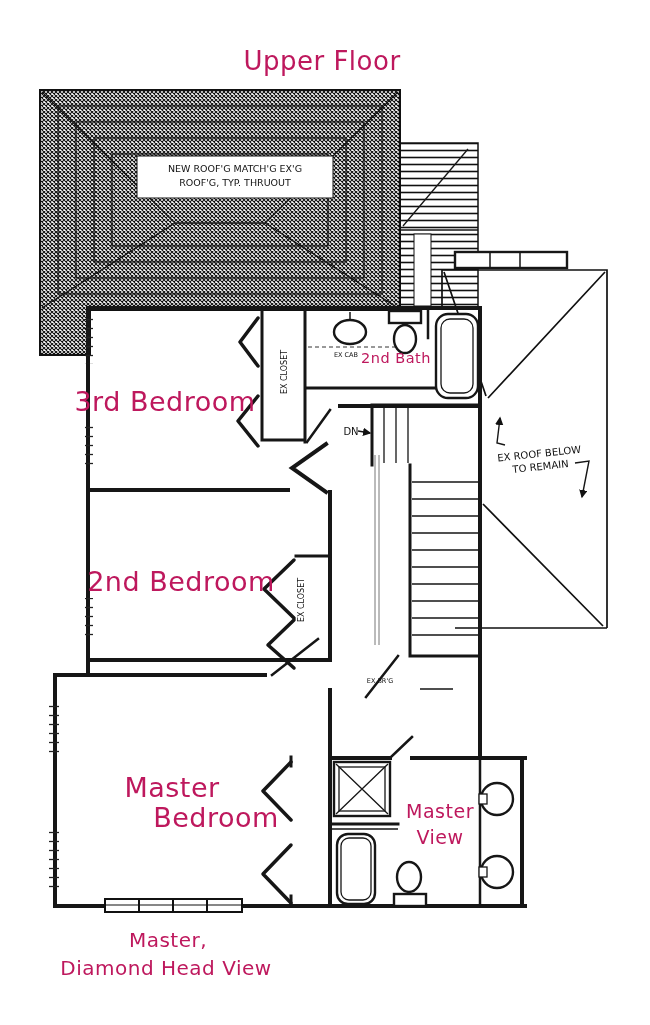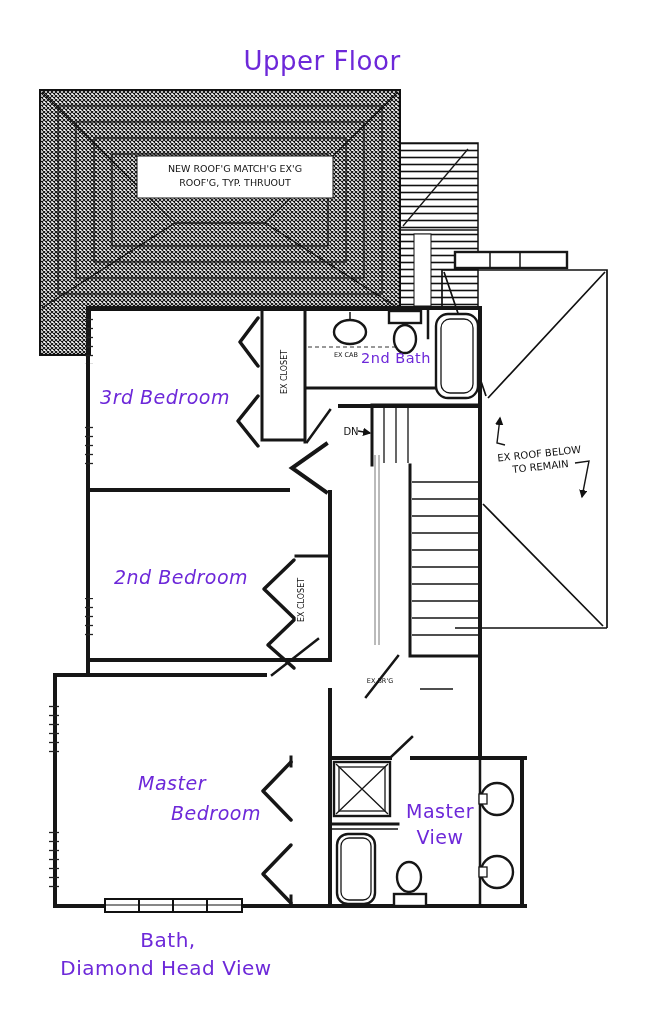--- a/index.html
+++ b/index.html
@@ -5,24 +5,24 @@
   html,body{margin:0;padding:0;background:#ffffff;}
   .canvas{
     position:relative;width:650px;height:1025px;background:#ffffff;
     border-right:1px solid #bdbdbd;border-bottom:1px solid #bdbdbd;
     font-family:"DejaVu Sans","Liberation Sans",sans-serif;overflow:hidden;
   }
   svg{position:absolute;left:0;top:0;}
   svg text{font-family:"DejaVu Sans","Liberation Sans",sans-serif;fill:#111;}
   .lbl{
     position:absolute;transform:translateX(-50%);white-space:nowrap;
-    color:#6d28d9;text-align:left;letter-spacing:0.5px;
+    color:#be185d;text-align:left;letter-spacing:0.5px;
   }
   .t-title{font-size:26px;}
-  .t-room{font-size:19px;font-style:italic;}
+  .t-room{font-size:27px;}
   .t-bath2{font-size:14.5px;}
   .t-mbath{font-size:19px;}
   .t-foot{font-size:20px;}
   
   .w4{stroke:#161616;stroke-width:4;fill:none;stroke-linecap:square;}
   .w3{stroke:#161616;stroke-width:3;fill:none;stroke-linecap:square;}
   .w35{stroke:#161616;stroke-width:3.5;fill:none;stroke-linejoin:round;stroke-linecap:round;}
   .w25{stroke:#161616;stroke-width:2.5;fill:none;stroke-linecap:square;}
   .w15{stroke:#161616;stroke-width:1.5;fill:none;}
   .thin{stroke:#161616;stroke-width:1.3;fill:none;}
@@ -176,16 +176,16 @@
   <div class="lbl t-room" style="left:181px;top:566px;">2nd Bedroom</div>
 
   <div class="lbl t-bath2" style="left:368px;top:350px;margin-left:28px;">2nd Bath</div>
 
   <div class="lbl t-room" style="left:172px;top:772px;">Master</div>
   <div class="lbl t-room" style="left:172px;top:802px;margin-left:44px;">Bedroom</div>
 
   <div class="lbl t-mbath" style="left:440px;top:800px;">Master</div>
   <div class="lbl t-mbath" style="left:440px;top:826px;">View</div>
 
-  <div class="lbl t-foot" style="left:168px;top:928px;">Bath,</div>
+  <div class="lbl t-foot" style="left:168px;top:928px;">Master,</div>
   <div class="lbl t-foot" style="left:166px;top:956px;">Diamond Head View</div>
 
 </div>
 
 </body></html>

